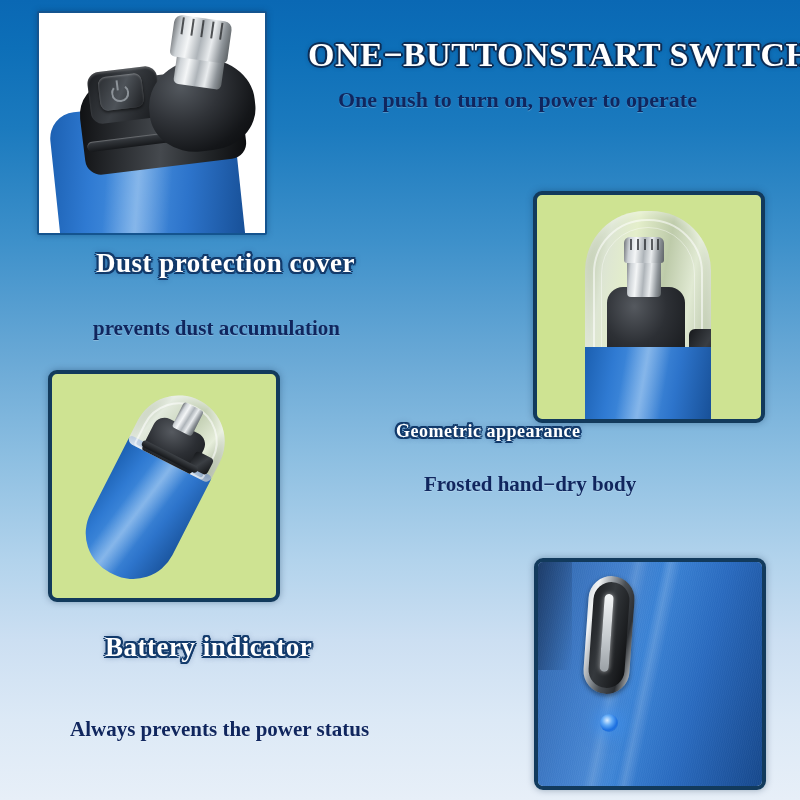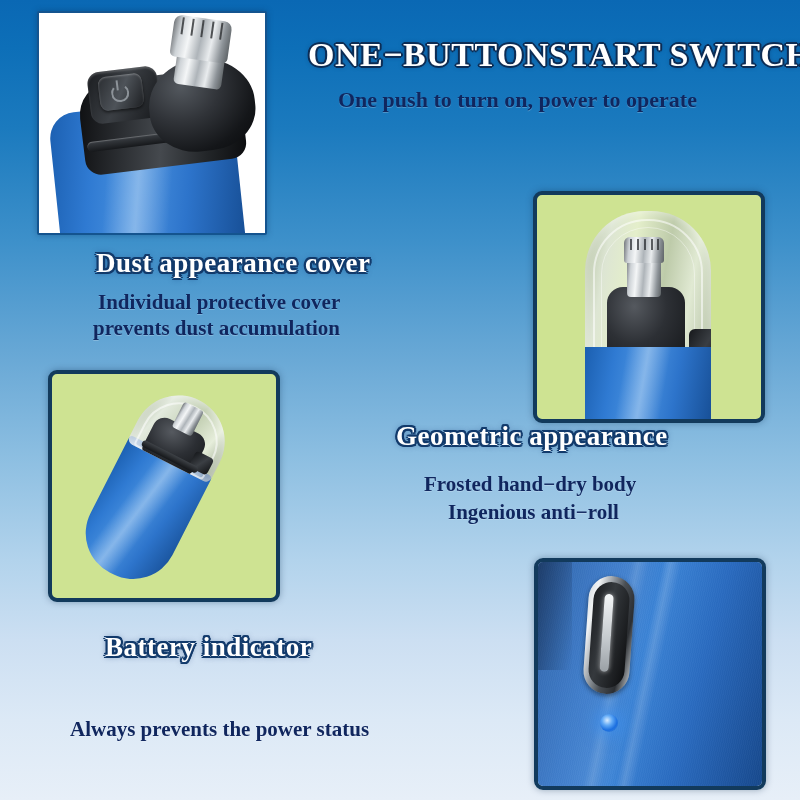--- a/index.html
+++ b/index.html
@@ -277,22 +277,21 @@
         <span class="slot" style="left:28px"></span>
         <span class="slot" style="left:38px"></span>
         <span class="slot" style="left:47px"></span>
       </div>
     </div>
   </div>
 
   <div class="headline big" style="left:308px;top:36px;">ONE−BUTTONSTART SWITCH</div>
   <div class="subline" style="left:338px;top:87px;font-size:22px;">One push to turn on, power to operate</div>
 
-  <div class="headline" style="left:96px;top:248px;font-size:27px;">Dust appearance cover</div>
-  <div class="subline" style="left:98px;top:290px;font-size:21px;">Individual protective cover</div>
+  <div class="headline" style="left:96px;top:248px;font-size:27px;">Dust protection cover</div>
   <div class="subline" style="left:93px;top:316px;font-size:21px;text-align:right;">prevents dust accumulation</div>
 
   <div class="panel green" id="p2" style="left:533px;top:191px;width:224px;height:224px;">
     <div class="devtop">
       <div class="capring"></div>
       <div class="capring2"></div>
       <div class="innerblack"></div>
       <div class="innershaft chrome"></div>
       <div class="innerhead chrome">
         <span class="slot" style="left:6px"></span>
@@ -317,23 +316,22 @@
       <div class="cap">
         <div class="ring"></div>
         <div class="blk"></div>
         <div class="shft chrome"></div>
         <div class="nub"></div>
       </div>
       <div class="seam"></div>
     </div>
   </div>
 
-  <div class="headline" style="left:396px;top:421px;font-size:27px;text-align:center;">Geometric appearance</div>
+  <div class="headline" style="left:396px;top:421px;font-size:18px;text-align:center;">Geometric appearance</div>
   <div class="subline" style="left:424px;top:472px;font-size:21px;">Frosted hand−dry body</div>
-  <div class="subline" style="left:448px;top:500px;font-size:21px;">Ingenious anti−roll</div>
 
   <div class="panel photo" id="p4" style="left:534px;top:558px;width:224px;height:224px;">
     <div class="surface"></div>
     <div class="grain"></div>
     <div class="darkedge"></div>
     <div class="ovalbtn">
       <div class="well"></div>
       <div class="bar"></div>
     </div>
     <div class="led"></div>

